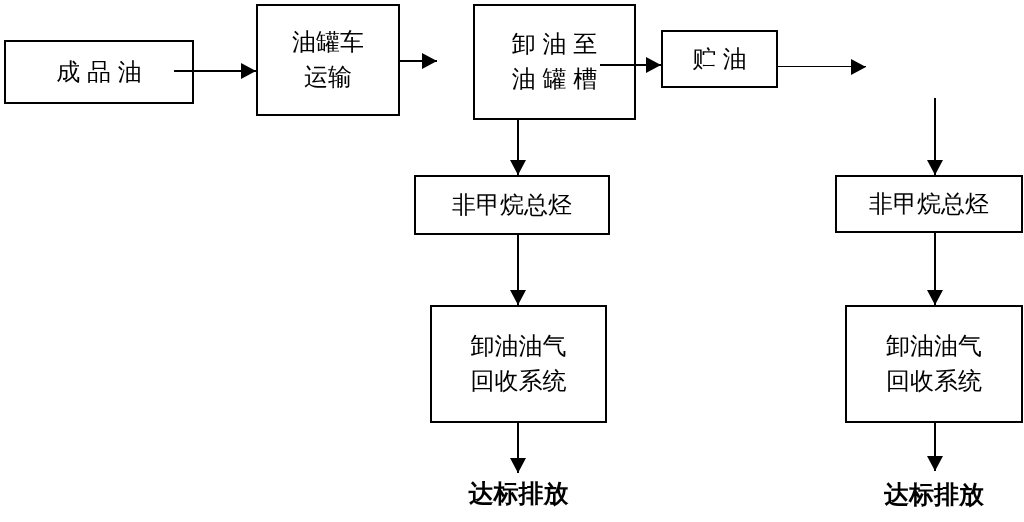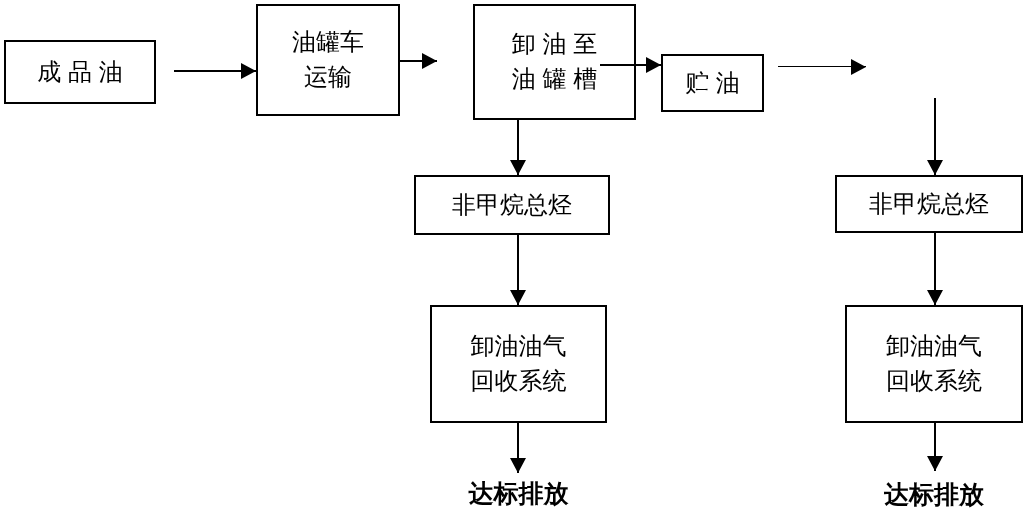--- a/index.html
+++ b/index.html
@@ -69,29 +69,29 @@
     border-left: 8px solid transparent;
     border-right: 8px solid transparent;
   }
   .thin { height: 1px; }
 </style>
 </head>
 <body>
 
 <div class="canvas">
 
-  <div class="node" style="left:4px; top:40px; width:152px; height:64px;">成 品 油</div>
+  <div class="node" style="left:4px; top:40px; width:190px; height:64px;">成 品 油</div>
 
   <div class="node" style="left:256px; top:4px; width:144px; height:112px;">油罐车
 运输</div>
 
   <div class="node" style="left:437px; top:4px; width:163px; height:116px;margin-left:36px;">卸 油 至
 油 罐 槽</div>
 
-  <div class="node" style="left:661px; top:54px; width:103px; height:58px;">贮 油</div>
+  <div class="node" style="left:661px; top:30px; width:117px; height:58px;">贮 油</div>
 
 
   <div class="node" style="left:414px; top:175px; width:196px; height:60px;">非甲烷总烃</div>
 
   <div class="node" style="left:430px; top:305px; width:177px; height:118px;">卸油油气
 回收系统</div>
 
   <div class="endlabel" style="left:430px; top:477px; width:177px;">达标排放</div>
 
   <div class="node" style="left:835px; top:175px; width:188px; height:58px;">非甲烷总烃</div>

